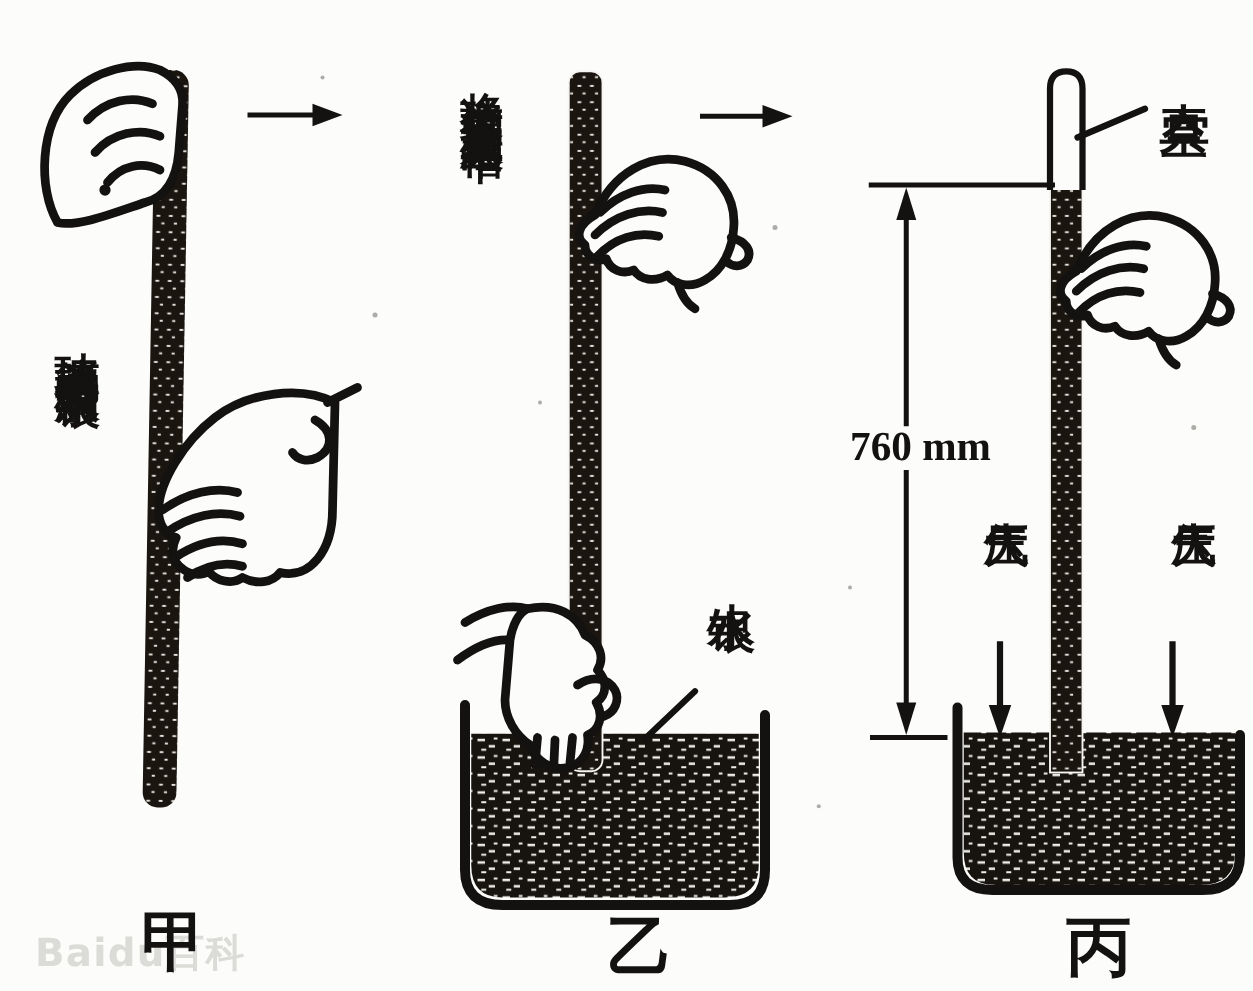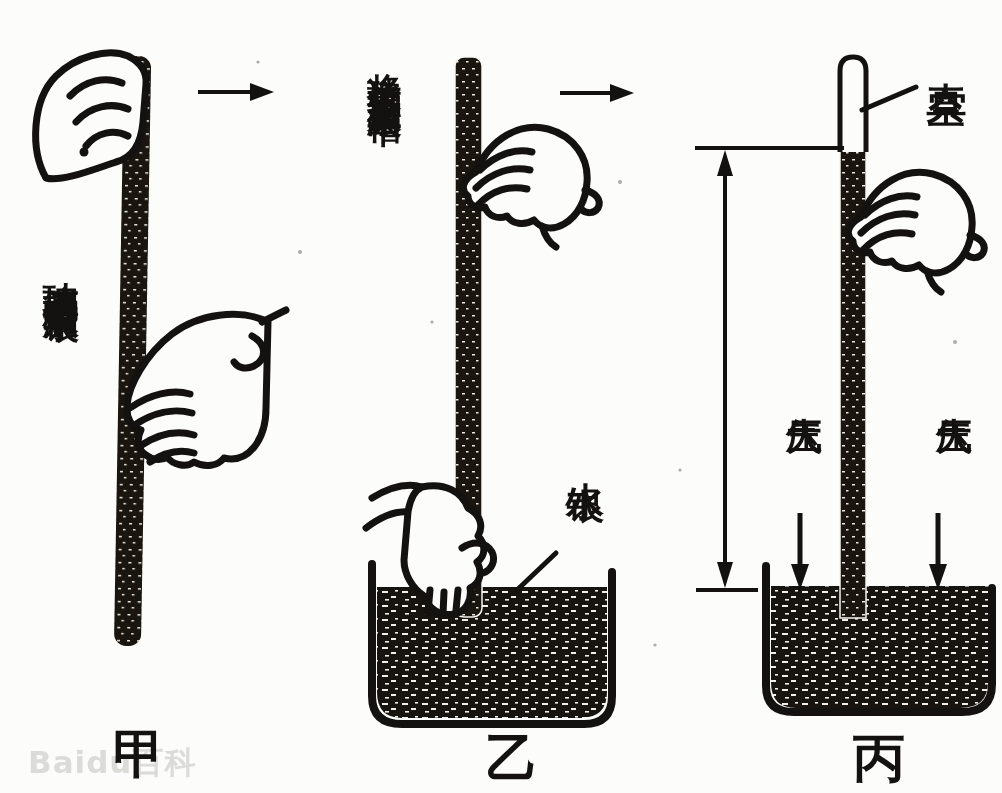--- a/index.html
+++ b/index.html
@@ -170,20 +170,21 @@
   </svg>
 
   <div class="vtext" style="left:36px;top:252px;font-size:36px;letter-spacing:4px;">玻璃管中装满水银</div>
 
   <div class="vtext" style="left:362px;top:46px;font-size:34px;letter-spacing:4px;">将玻璃管倒立在水银槽中</div>
 
   <div class="vtext" style="left:559px;top:452px;font-size:38px;letter-spacing:5px;">水银</div>
 
   <div class="vtext" style="left:920px;top:50px;font-size:40px;letter-spacing:3px;">真空</div>
 
+  <div class="htext" id="height-label" style="left:676px;top:341px;">760 mm</div>
 
   <div class="vtext" style="left:779px;top:388px;font-size:36px;letter-spacing:2px;">大气压</div>
 
   <div class="vtext" style="left:929px;top:388px;font-size:36px;letter-spacing:2px;">大气压</div>
 
   <div class="caption" style="left:113px;top:728px;">甲</div>
 
   <div class="caption" style="left:486px;top:732px;">乙</div>
 
   <div class="caption" style="left:853px;top:732px;">丙</div>

